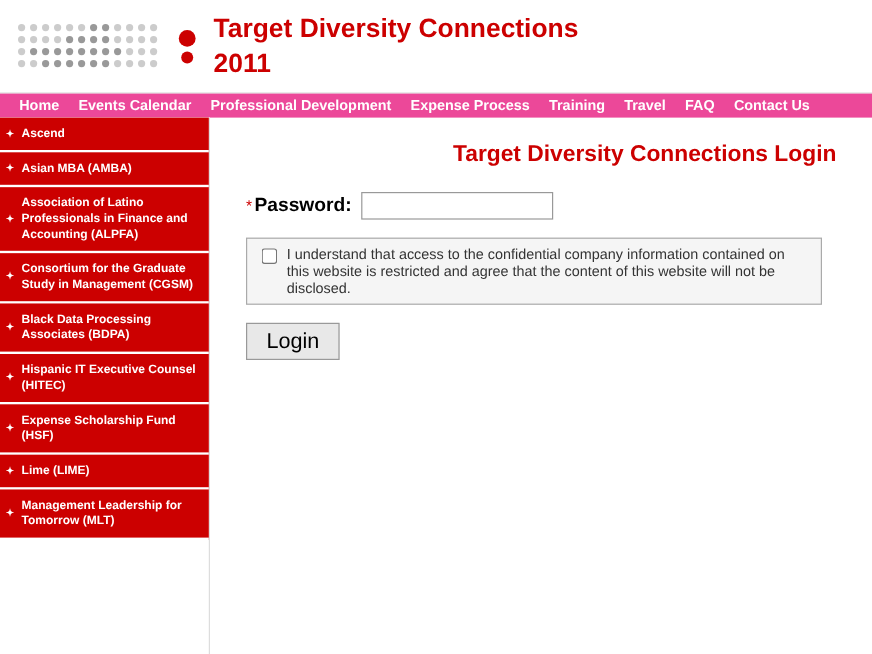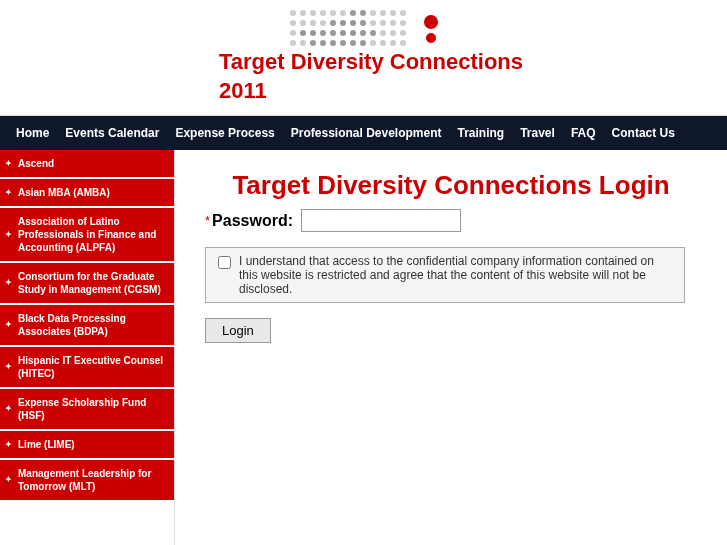--- a/index.html
+++ b/index.html
@@ -5,21 +5,20 @@
     * { margin: 0; padding: 0; box-sizing: border-box; }
     body { font-family: Arial, sans-serif; font-size: 13px; background: #fff; width: 727px; }
 
     
     #header {
       display: flex;
       align-items: center;
       padding: 10px 15px;
       background: #fff;
       border-bottom: 1px solid #ddd;
-      flex-direction: column;
     }
     #header-logo {
       display: flex;
       align-items: center;
       gap: 12px;
     }
     .dot-grid {
       display: grid;
       grid-template-columns: repeat(12, 8px);
       grid-template-rows: repeat(4, 8px);
@@ -46,25 +45,25 @@
     }
     .header-title {
       color: #cc0000;
       font-size: 22px;
       font-weight: bold;
       line-height: 1.3;
     }
 
     
     #navbar {
-      background: #0f172a;
+      background: #ec4899;
       display: flex;
       align-items: center;
       padding: 0 8px;
-      height: 34px;
+      height: 20px;
       text-align: center;
     }
     .nav-item {
       color: #fff;
       font-size: 12px;
       font-weight: bold;
       padding: 0 8px;
       cursor: pointer;
       white-space: nowrap;
     }
@@ -104,24 +103,24 @@
       transform: translateY(-50%);
     }
 
     
     #content {
       flex: 1;
       padding: 20px 30px;
     }
     .content-title {
       color: #cc0000;
-      font-size: 26px;
-      font-weight: bold;
-      margin-bottom: 8px;
-      text-align: center;
+      font-size: 19px;
+      font-weight: bold;
+      margin-bottom: 20px;
+      text-align: right;
     }
     .form-row {
       display: flex;
       align-items: center;
       margin-bottom: 15px;
     }
     .form-label {
       font-weight: bold;
       font-size: 16px;
       margin-right: 8px;
@@ -149,21 +148,21 @@
       gap: 8px;
     }
     .notice-checkbox {
       margin-top: 2px;
       flex-shrink: 0;
     }
     .login-button {
       background: #e8e8e8;
       border: 1px solid #999;
       padding: 4px 16px;
-      font-size: 13px;
+      font-size: 18px;
       cursor: pointer;
       font-family: Arial, sans-serif;
     }
   </style>
 </head>
 <body>
 
 <div id="header">
   <div id="header-logo">
 
@@ -229,22 +228,22 @@
   </div>
   <div style="margin-left: 15px;">
     <div class="header-title">Target Diversity Connections</div>
     <div class="header-title">2011</div>
   </div>
 </div>
 
 <div id="navbar">
   <span class="nav-item">Home</span>
   <span class="nav-item">Events Calendar</span>
+  <span class="nav-item">Professional Development</span>
   <span class="nav-item">Expense Process</span>
-  <span class="nav-item">Professional Development</span>
   <span class="nav-item">Training</span>
   <span class="nav-item">Travel</span>
   <span class="nav-item">FAQ</span>
   <span class="nav-item">Contact Us</span>
 </div>
 
 <div id="main">
 
   <div id="sidebar">
     <div class="sidebar-item">

